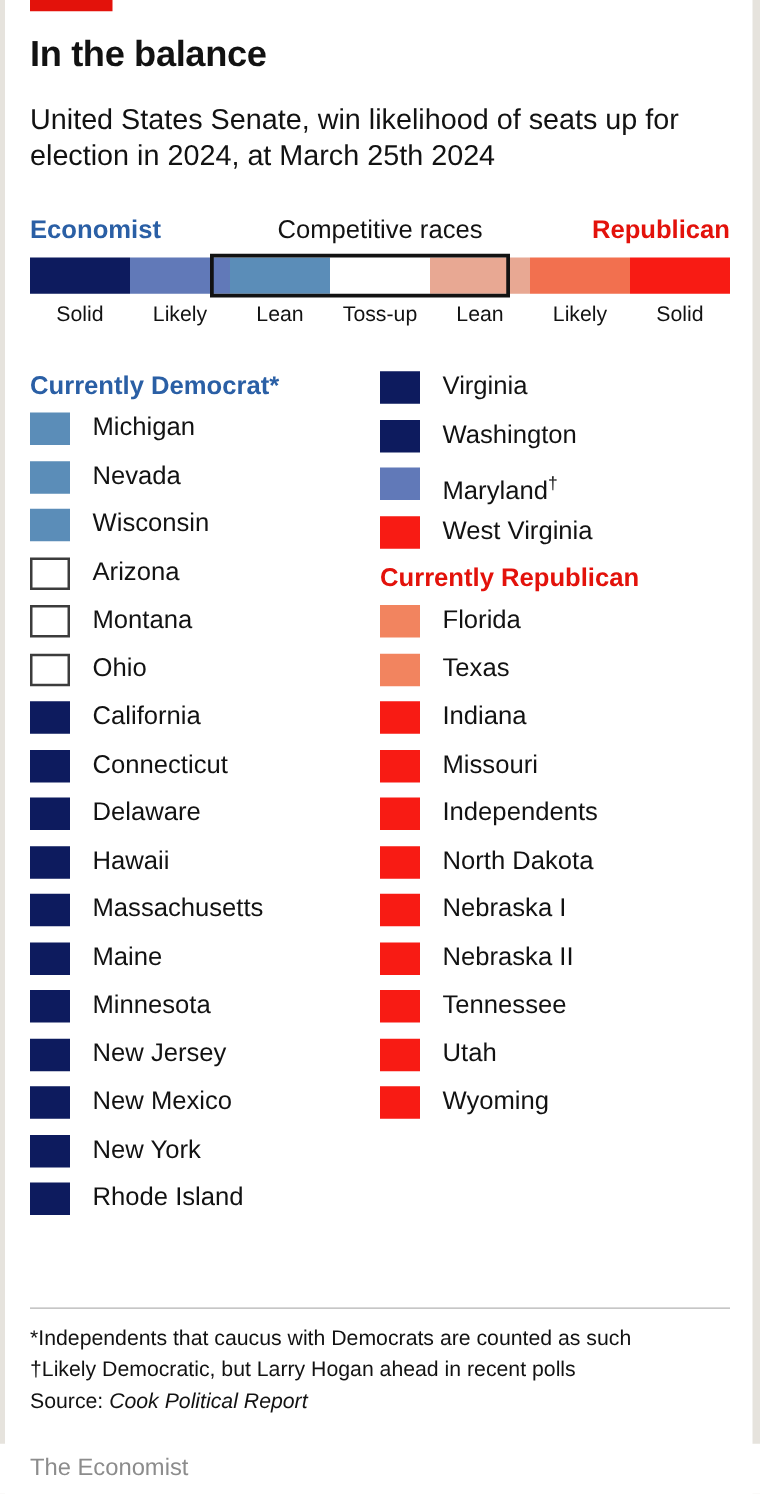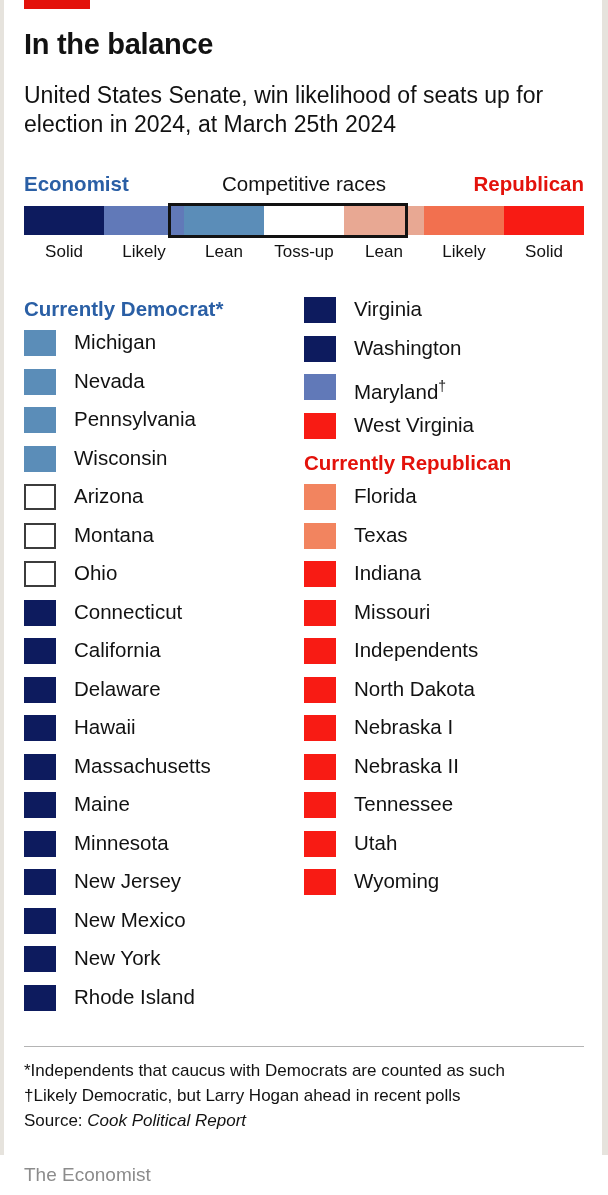--- a/index.html
+++ b/index.html
@@ -247,45 +247,41 @@
       <div class="row">
         <span class="swatch" title="Lean Democrat" style="background: rgb(91, 141, 184);"></span>
         <span class="row-label">Michigan</span>
       </div>
       <div class="row">
         <span class="swatch" title="Lean Democrat" style="background: rgb(91, 141, 184);"></span>
         <span class="row-label">Nevada</span>
       </div>
       <div class="row">
         <span class="swatch" title="Lean Democrat" style="background: rgb(91, 141, 184);"></span>
-        <span class="row-label">Pennsylvania</span>
-      </div>
-      <div class="row">
-        <span class="swatch" title="Lean Democrat" style="background: rgb(91, 141, 184);"></span>
         <span class="row-label">Wisconsin</span>
       </div>
       <div class="row">
         <span class="swatch outline" title="Toss-up" style="background: rgb(255, 255, 255);"></span>
         <span class="row-label">Arizona</span>
       </div>
       <div class="row">
         <span class="swatch outline" title="Toss-up" style="background: rgb(255, 255, 255);"></span>
         <span class="row-label">Montana</span>
       </div>
       <div class="row">
         <span class="swatch outline" title="Toss-up" style="background: rgb(255, 255, 255);"></span>
         <span class="row-label">Ohio</span>
       </div>
       <div class="row">
         <span class="swatch" title="Solid Democrat" style="background: rgb(13, 27, 94);"></span>
+        <span class="row-label">California</span>
+      </div>
+      <div class="row">
+        <span class="swatch" title="Solid Democrat" style="background: rgb(13, 27, 94);"></span>
         <span class="row-label">Connecticut</span>
-      </div>
-      <div class="row">
-        <span class="swatch" title="Solid Democrat" style="background: rgb(13, 27, 94);"></span>
-        <span class="row-label">California</span>
       </div>
       <div class="row">
         <span class="swatch" title="Solid Democrat" style="background: rgb(13, 27, 94);"></span>
         <span class="row-label">Delaware</span>
       </div>
       <div class="row">
         <span class="swatch" title="Solid Democrat" style="background: rgb(13, 27, 94);"></span>
         <span class="row-label">Hawaii</span>
       </div>
       <div class="row">

